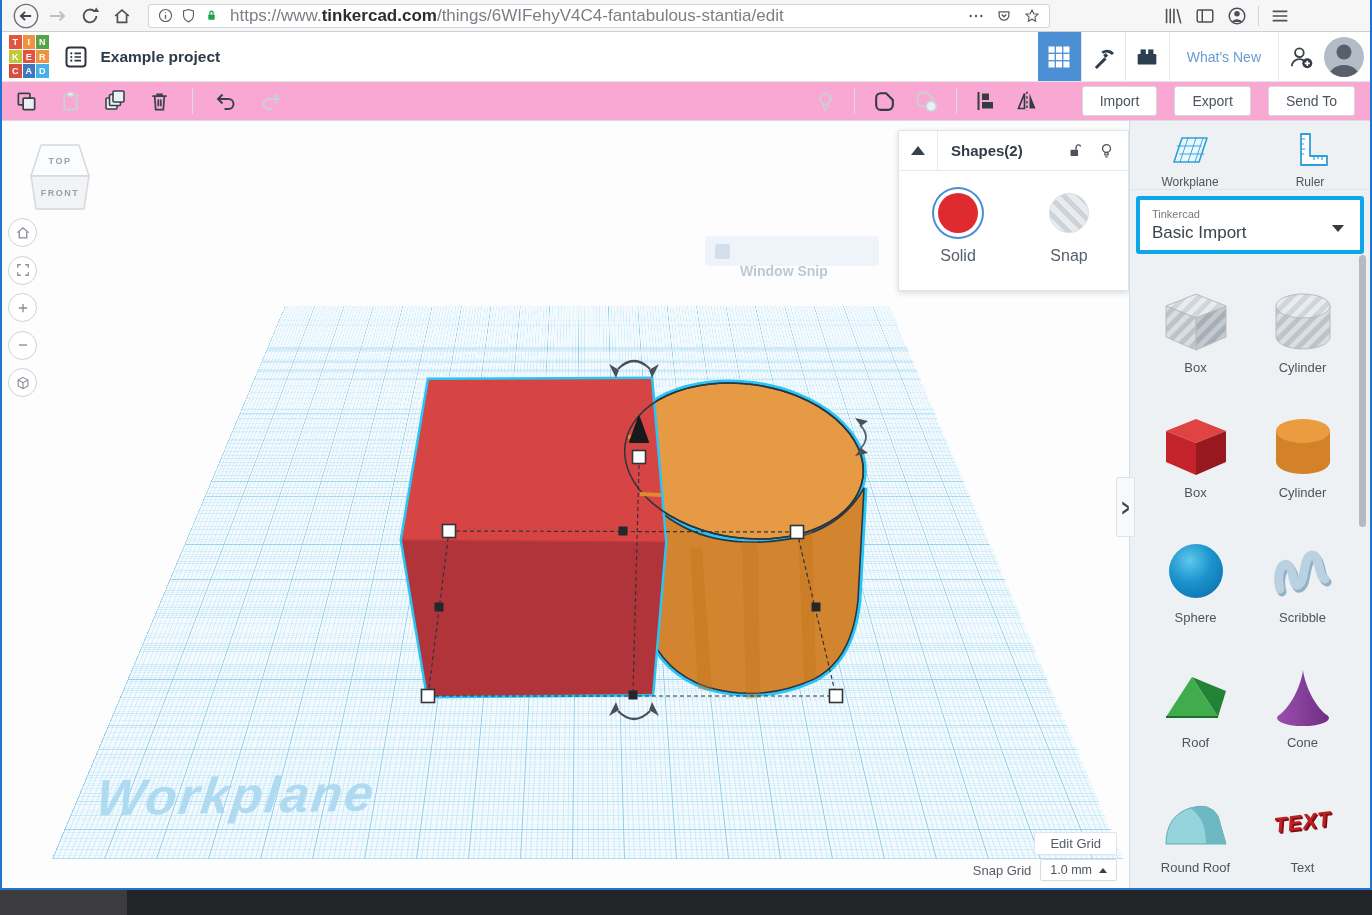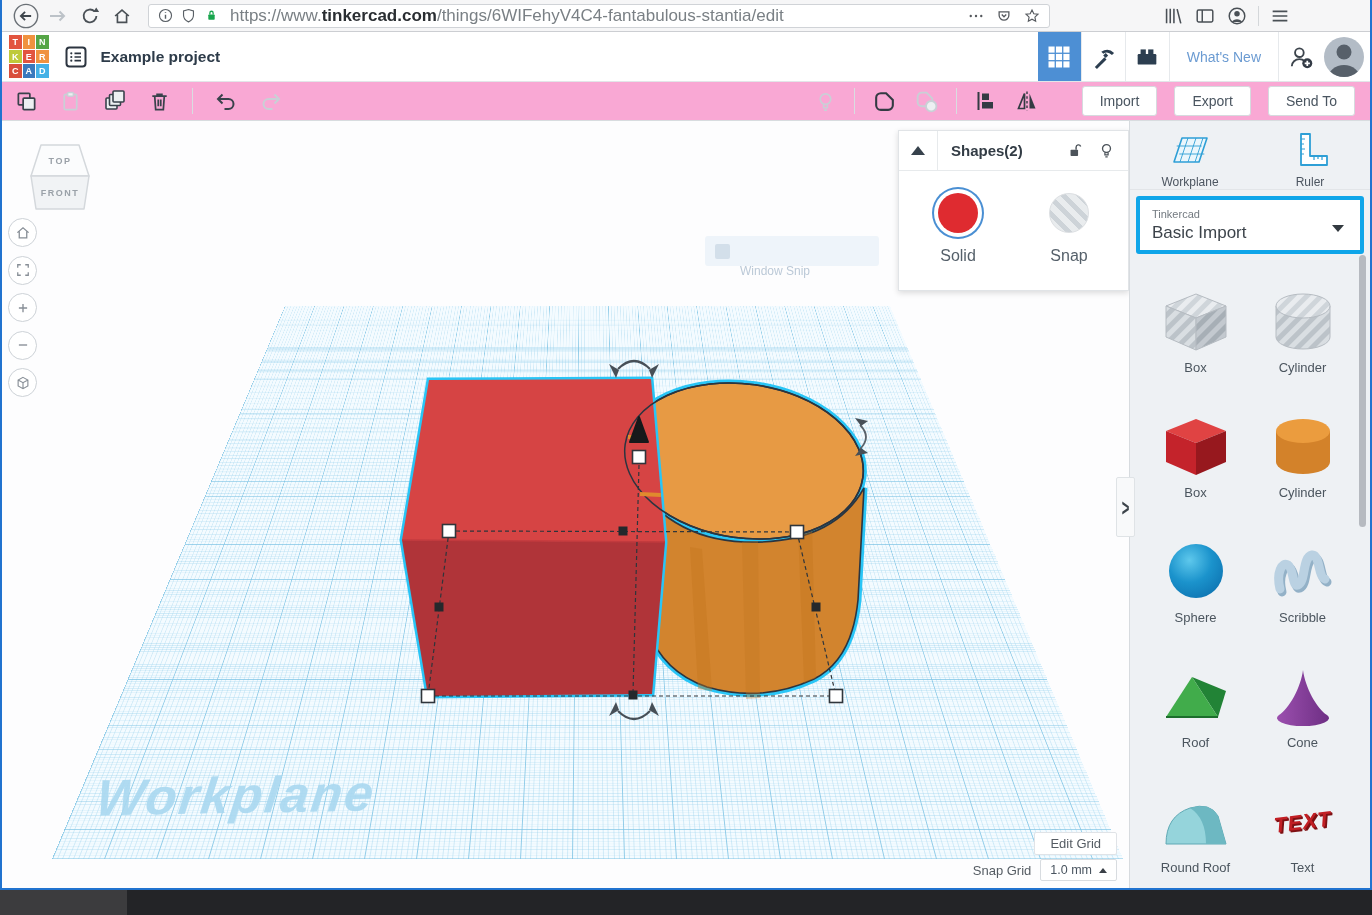--- a/index.html
+++ b/index.html
@@ -63,21 +63,21 @@
       repeating-linear-gradient(90deg, rgba(125,195,228,.75) 0 1px, transparent 1px 52px),
       repeating-linear-gradient(0deg, rgba(150,208,236,.38) 0 1px, transparent 1px 5.2px),
       repeating-linear-gradient(90deg, rgba(150,208,236,.38) 0 1px, transparent 1px 5.2px); }
 
   .watermark { position:absolute; left:95px; top:645px; font-size:51px; font-weight:bold; font-style:italic;
     color:#a9d8f0; letter-spacing:2px; transform:skewX(-8deg) rotate(-1deg); opacity:.9; }
 
   .ghost { position:absolute; left:703px; top:115px; width:174px; height:30px; border-radius:3px;
     background:rgba(226,236,245,.55); display:flex; align-items:center; padding:0 10px; gap:10px; }
   .ghost-ic { width:15px; height:15px; border-radius:2px; background:rgba(190,205,220,.55); }
-  .ghost-tx { font-size:12px; font-weight:normal; color:rgba(158,178,198,.7);margin-top:40px; }
+  .ghost-tx { font-size:14px; font-weight:bold; color:rgba(158,178,198,.7);margin-top:40px; }
 
   .scene { position:absolute; left:0; top:0; }
 
   .viewcube { position:absolute; left:24px; top:20px; }
   .cube-lbl { font-size:9px; font-weight:bold; fill:#9aa1a8; letter-spacing:1.5px; }
 
   .navcol { position:absolute; left:6px; top:97px; display:flex; flex-direction:column; gap:8.5px; }
   .navbtn { width:29px; height:29px; border-radius:50%; background:rgba(255,255,255,.92);
     border:1px solid #ccd1d6; display:flex; align-items:center; justify-content:center; }
 

